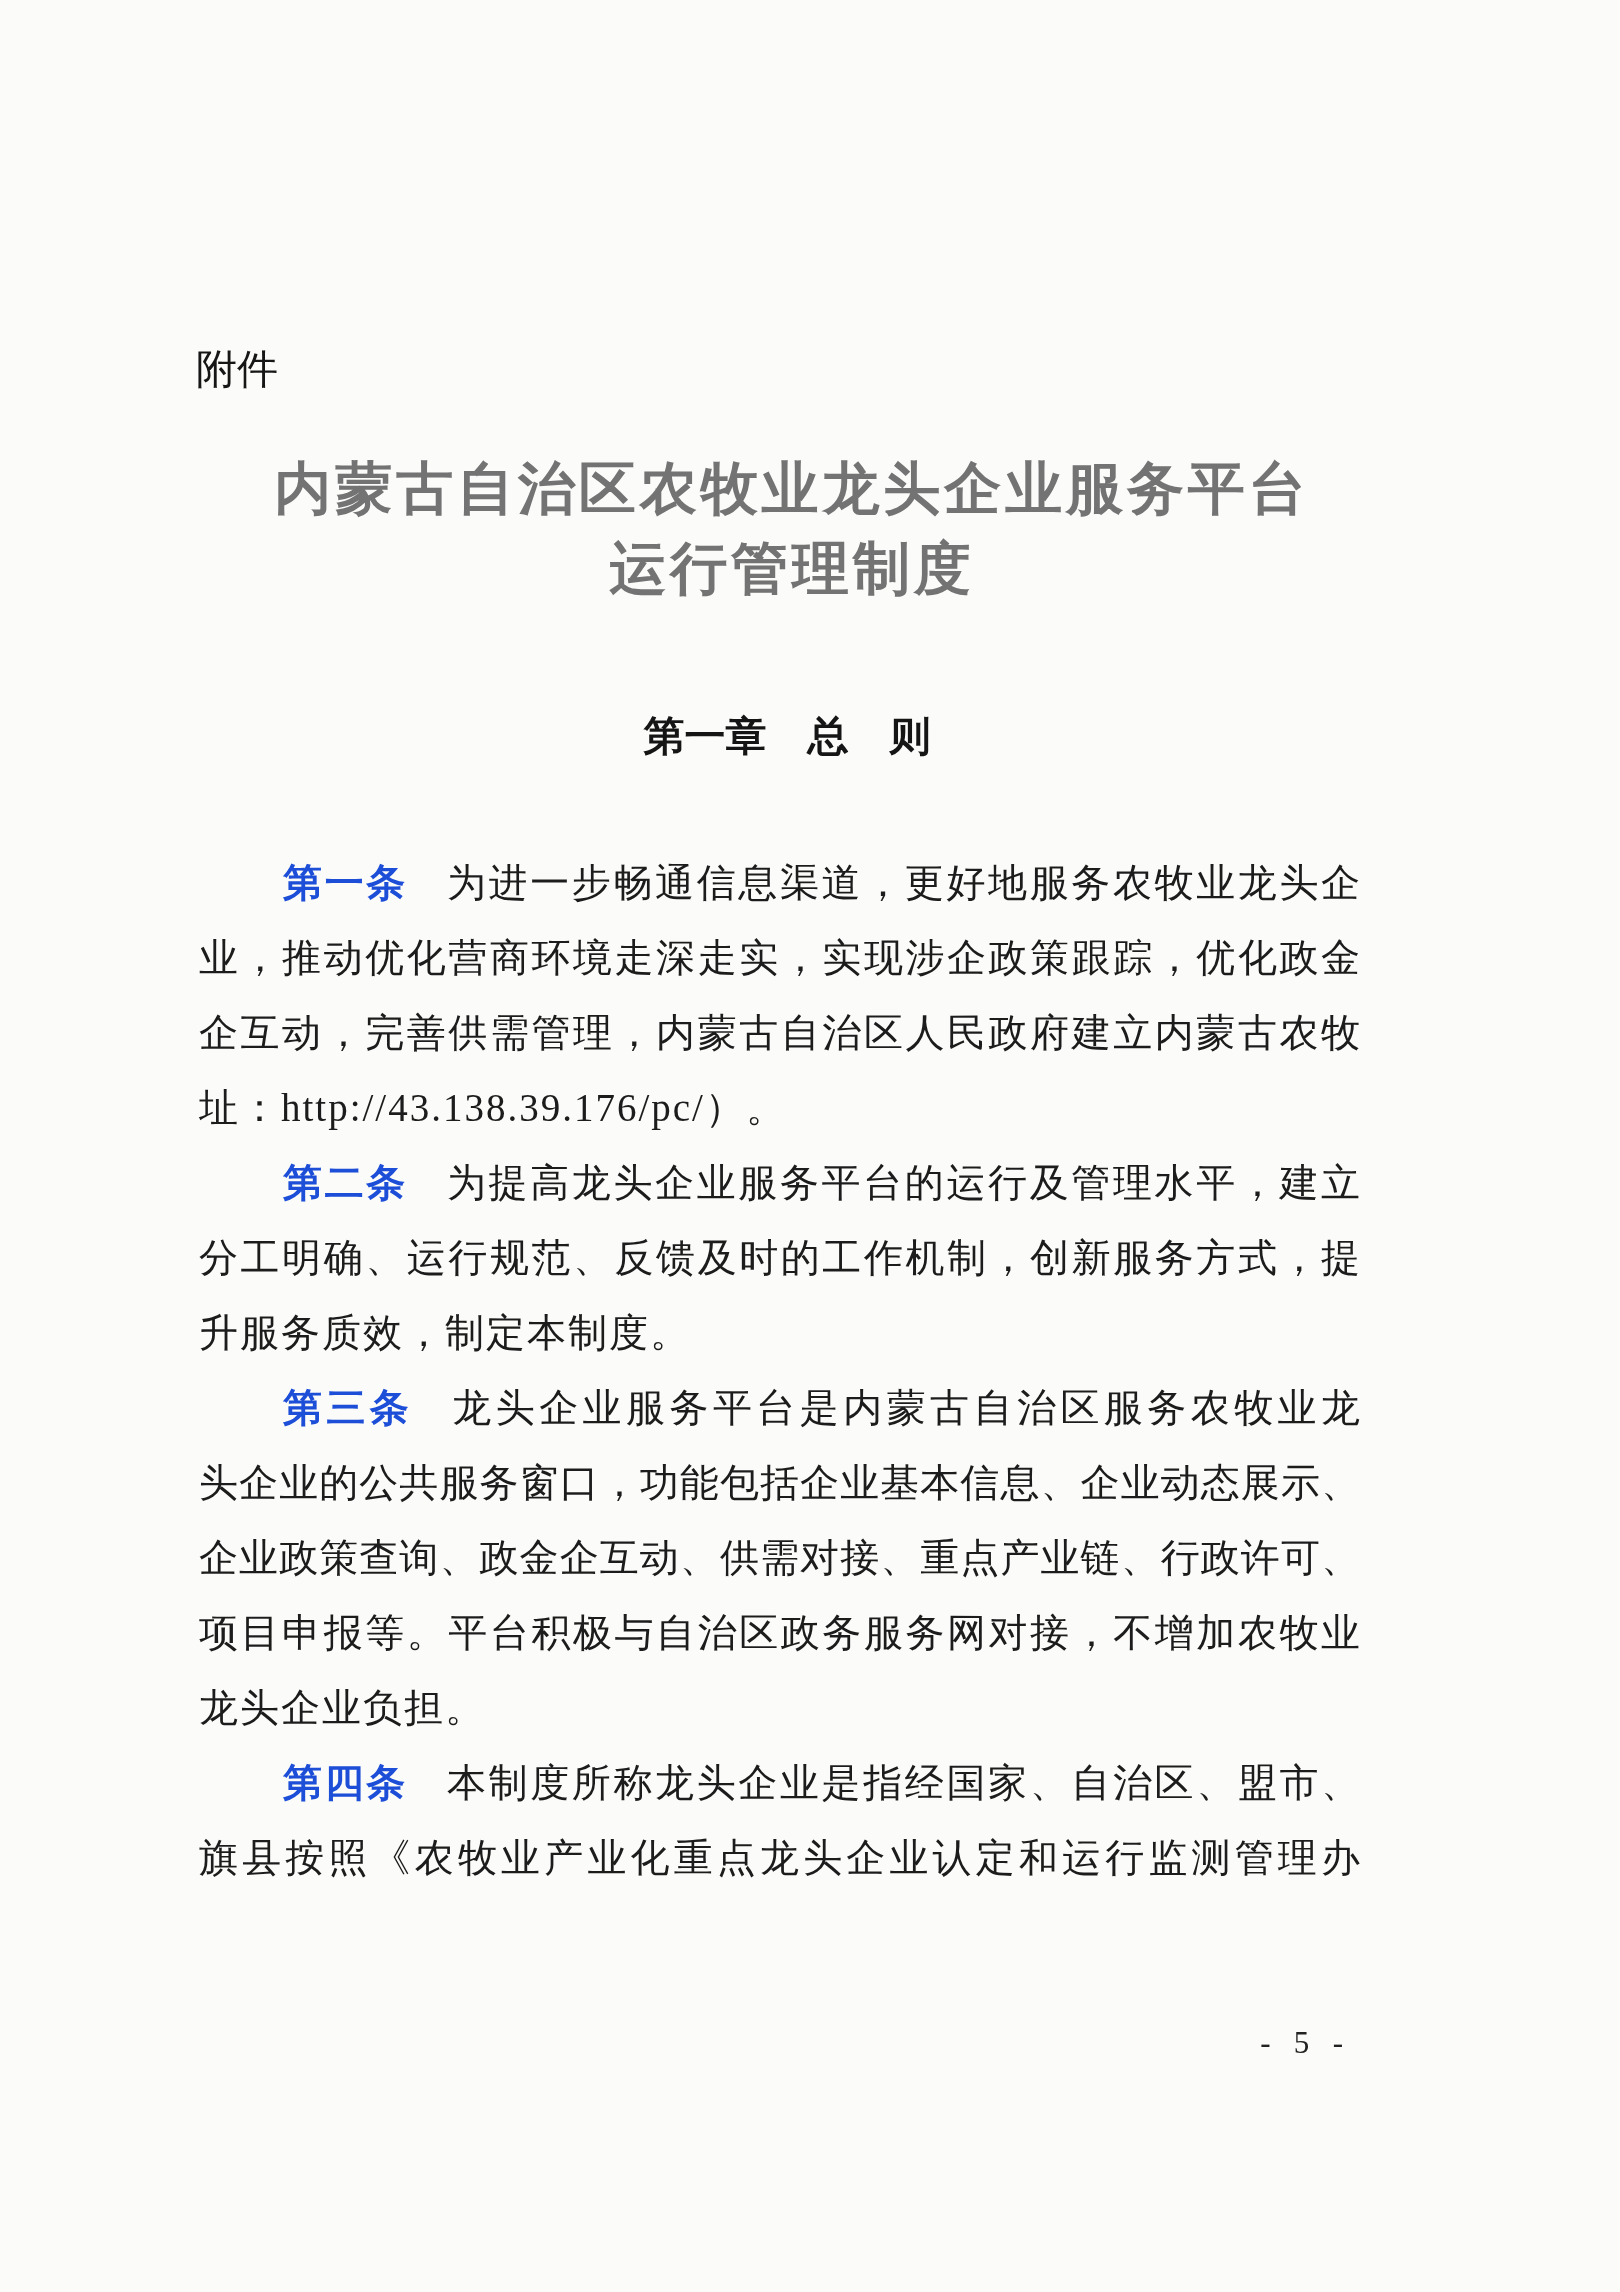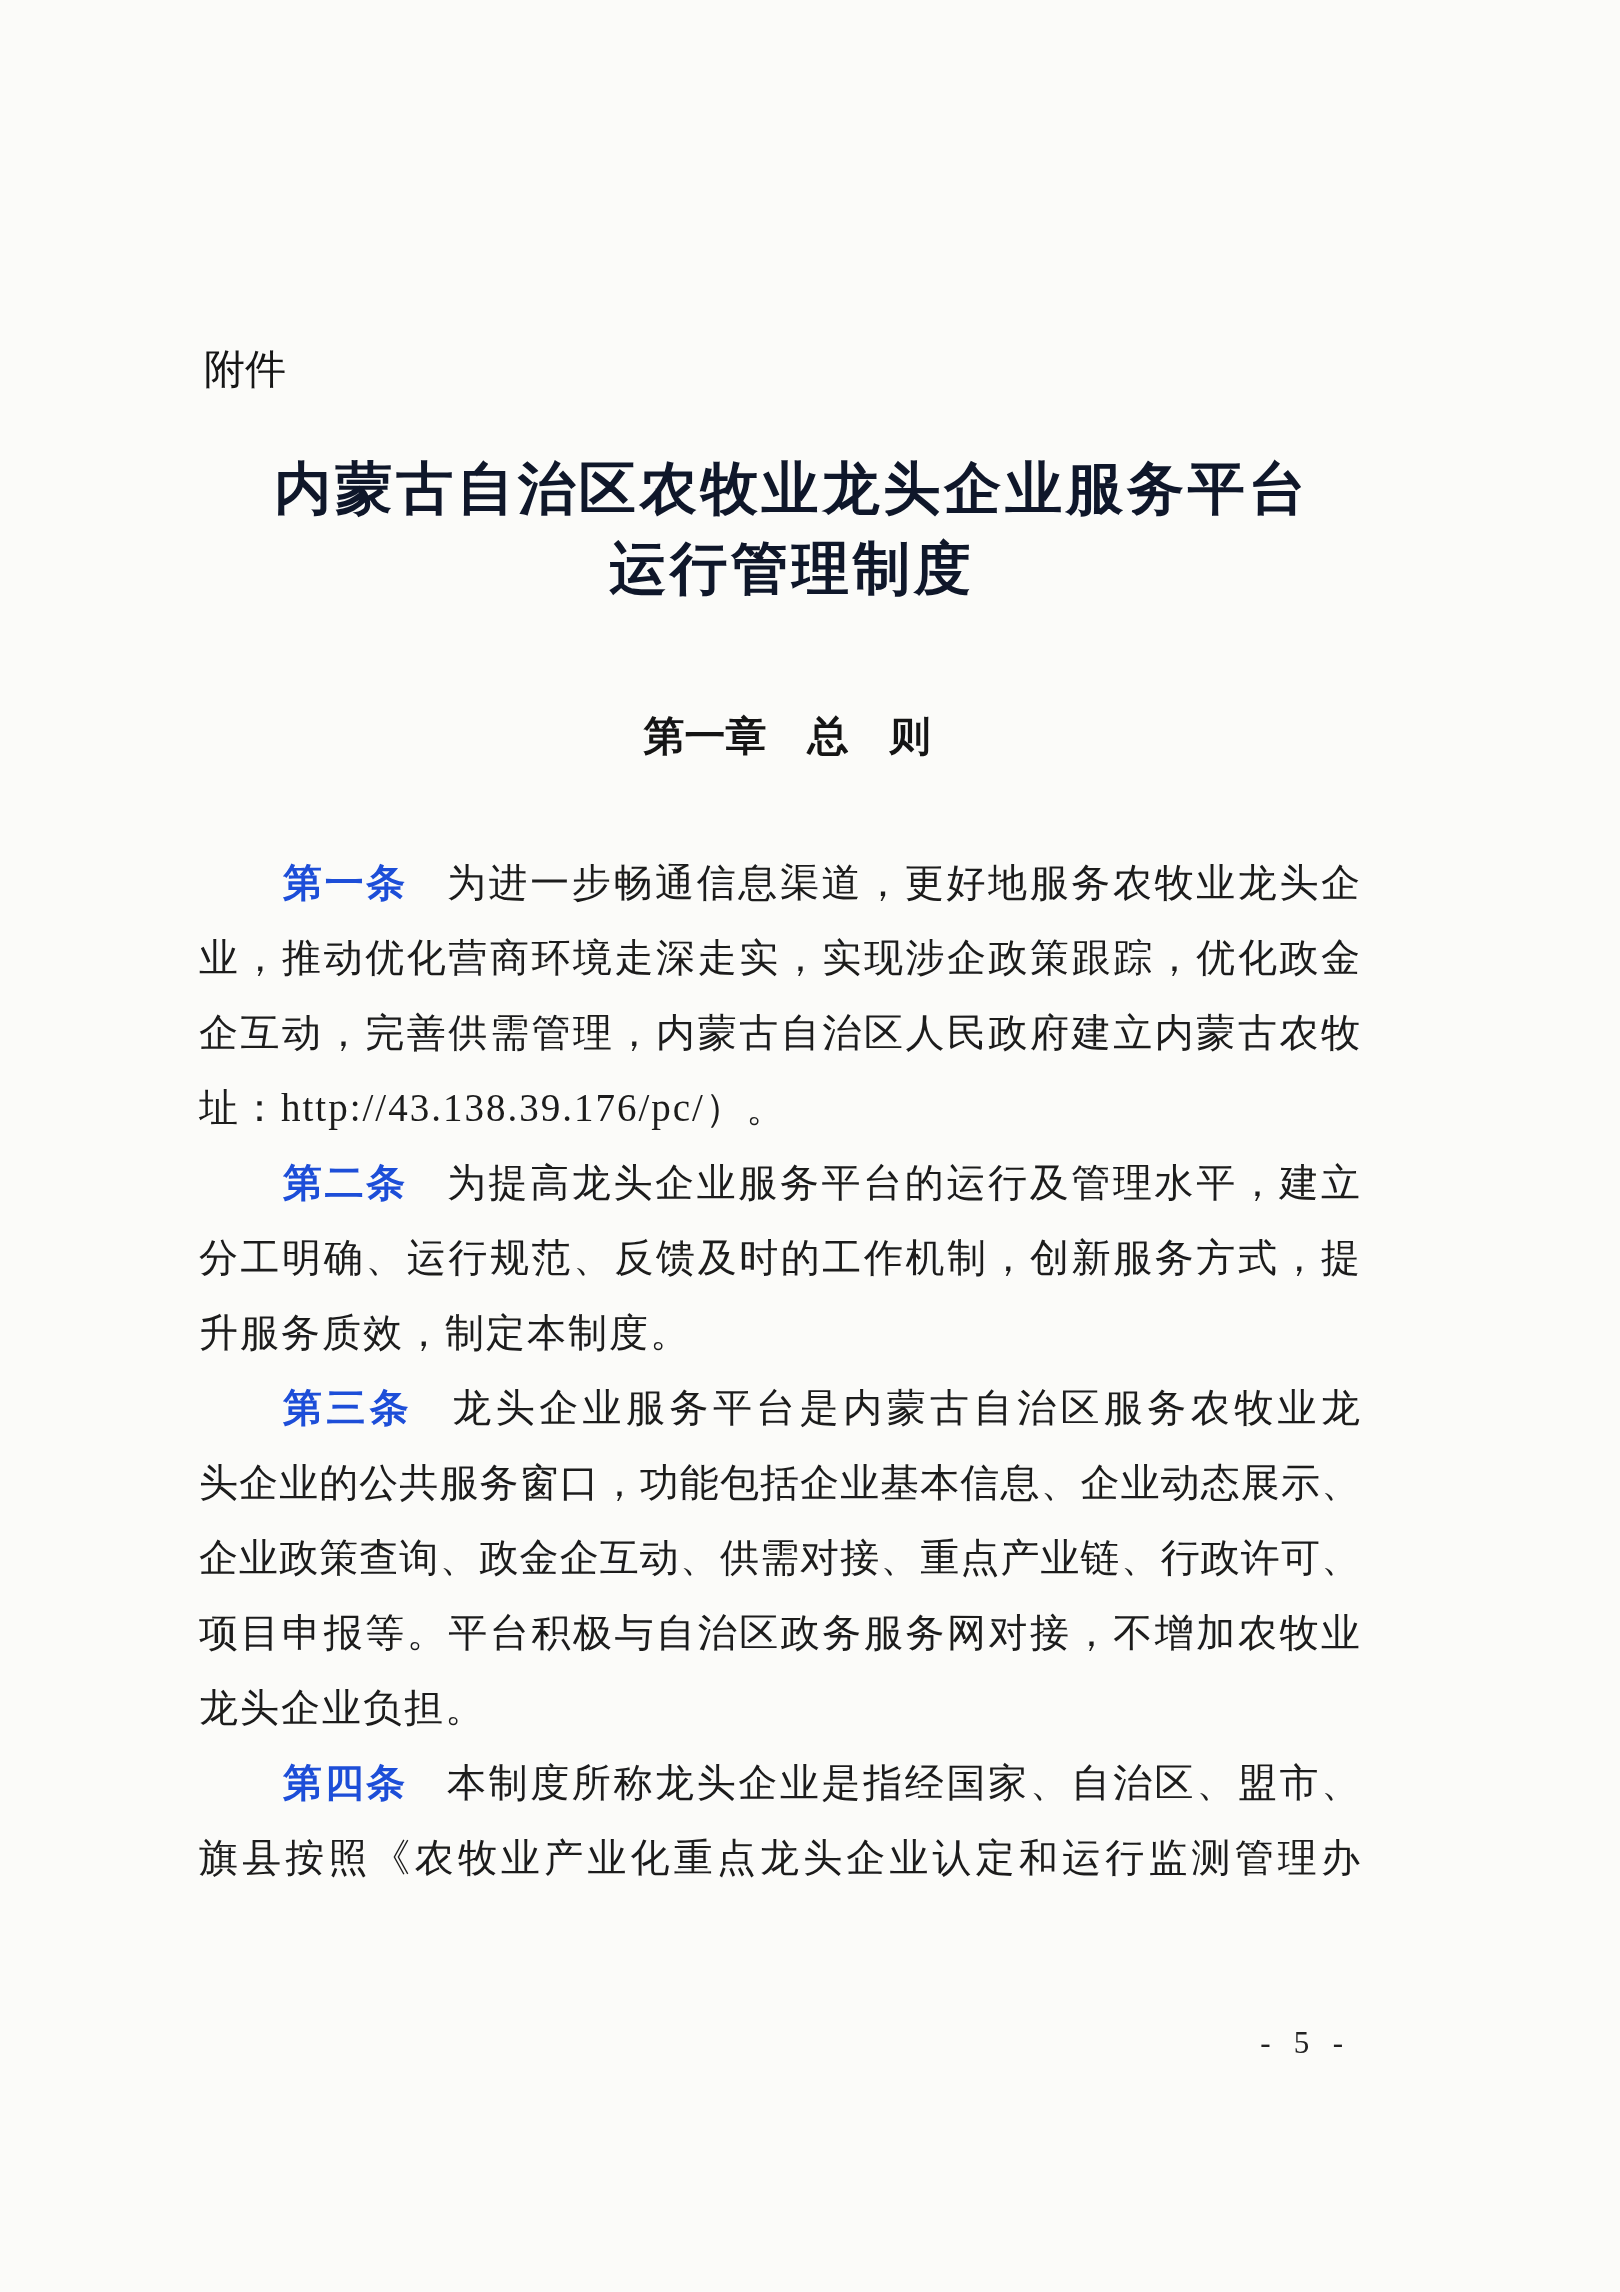--- a/index.html
+++ b/index.html
@@ -12,38 +12,38 @@
     width: 1620px;
     height: 2293px;
     margin: 0 auto;
     background: #fbfbf9;
     color: #1a1a1a;
     font-family: "Liberation Serif", "DejaVu Serif", serif;
     overflow: hidden;
   }
   .attachment {
     position: absolute;
-    left: 204px;
+    left: 196px;
     top: 349px;
     font-size: 41px;
     line-height: 1;
     font-family: "Liberation Sans", "DejaVu Sans", sans-serif;
     color: #161616;
   }
   .title {
     position: absolute;
     left: 0;
     width: 1584px;
     top: 449px;
     text-align: center;
     font-weight: bold;
     font-size: 57px;
     line-height: 80px;
     letter-spacing: 3.9px;
-    color: #0f172a;
+    color: #737373;
   }
   .chapter {
     position: absolute;
     left: 0;
     width: 1574px;
     top: 716px;
     text-align: center;
     font-size: 41px;
     line-height: 1;
     font-weight: 700;

